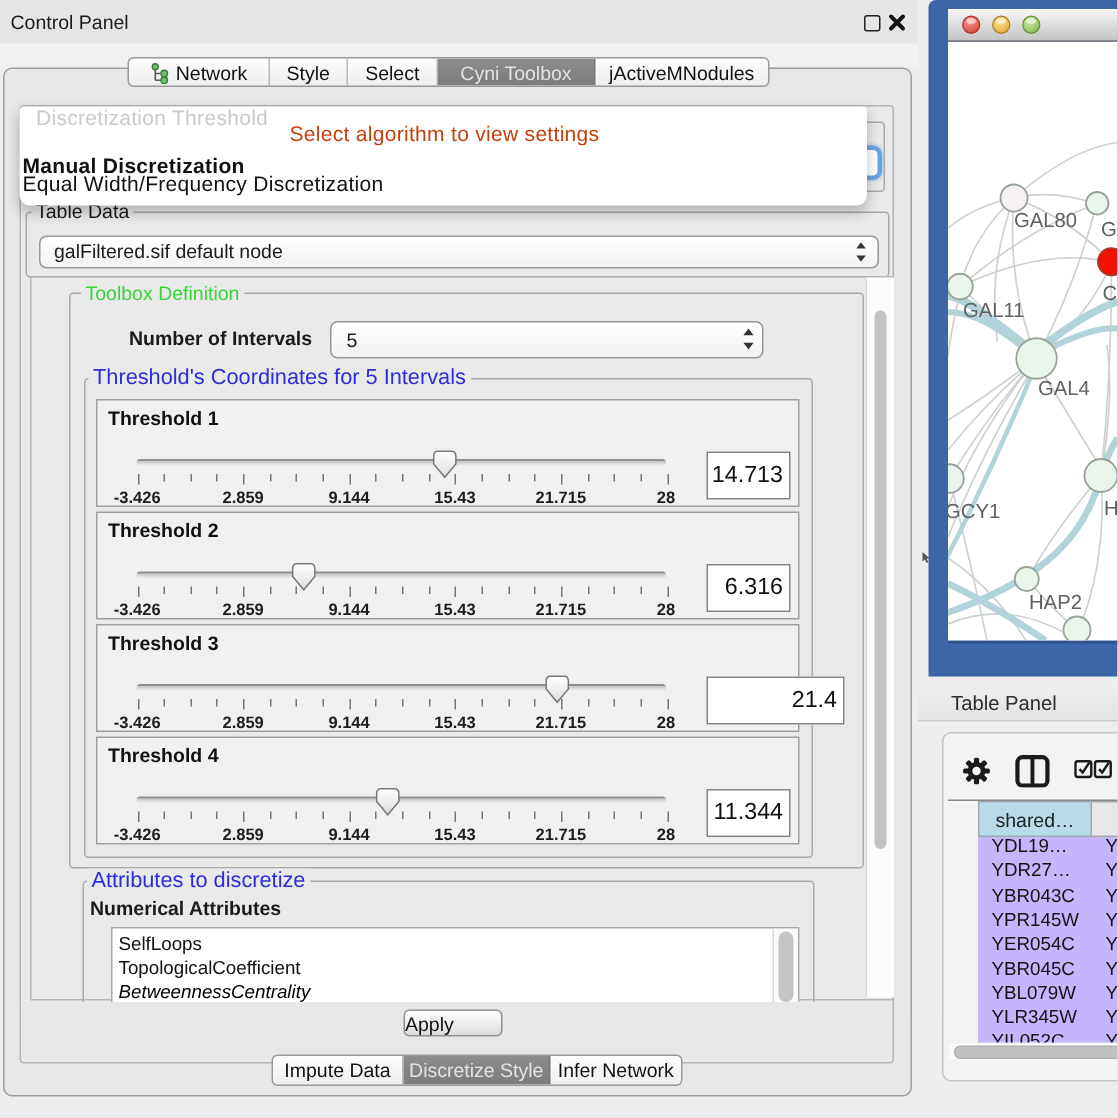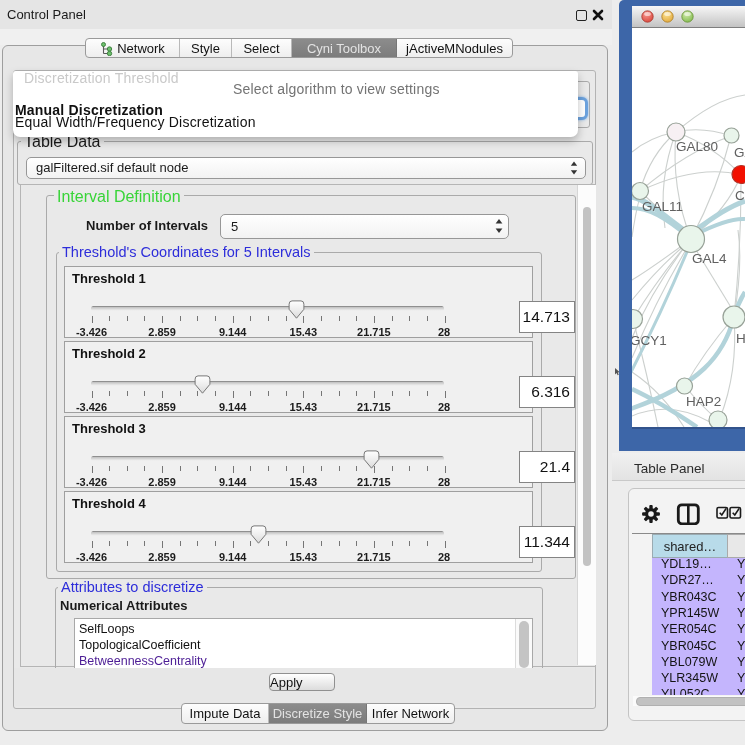--- a/index.html
+++ b/index.html
@@ -9,26 +9,26 @@
   .t13{font-size:13px;color:#1a1a1a;}
   .b{font-weight:bold;}
   .seg{position:absolute;display:flex;border:1px solid #9a9a9a;border-radius:4px;
        overflow:hidden;background:linear-gradient(#fdfdfd,#eeeeee);}
   .seg div{display:flex;align-items:center;justify-content:center;
        font-size:13px;color:#111;border-right:1px solid #b9b9b9;}
   .seg div:last-child{border-right:none;}
   .seg .sel{background:linear-gradient(#8c8c8c,#7c7c7c);color:#e3e3e3;border-right:1px solid #777;}
   .panel{position:absolute;border:1px solid #9e9e9e;border-radius:6px;background:#E7E7E7;}
   .group{position:absolute;border:1px solid #aaaaaa;border-radius:3px;}
-  .glabel{position:absolute;font-size:16px;background:#E9E9E9;padding:0 3px;white-space:nowrap;}
+  .glabel{position:absolute;font-size:13px;background:#E9E9E9;padding:0 3px;white-space:nowrap;}
   .combo{position:absolute;border:1px solid #979797;border-radius:5px;
          background:linear-gradient(#ffffff,#f2f2f2);}
   .tpanel{position:absolute;background:#F0F0F0;border:1px solid #9f9f9f;}
   .vbox{position:absolute;background:#fff;border:1px solid #848484;
-        font-size:15.5px;color:#111;text-align:right;margin-left:48px;}
+        font-size:15.5px;color:#111;text-align:right;}
   .tick{position:absolute;width:1px;background:#757575;}
   .tlab{position:absolute;font-size:11px;font-weight:bold;color:#1c1c1c;transform:translateX(-50%);}
   .track{position:absolute;height:5px;border-radius:2.5px;
          background:linear-gradient(#8f8f8f 0,#8f8f8f 1px,#c6c6c6 1.5px,#e2e2e2 3.5px,#f3f3f3 5px);}
 </style>
 </head>
 <body>
 
 <div class="a" style="left:0;top:0;width:612px;height:29px;background:#E5E5E5;"></div>
 <div class="a" style="left:0;top:29px;width:612px;height:16px;background:#F0F0F0;"></div>
@@ -66,21 +66,21 @@
   <path d="M5,0.5 L8.4,5 H1.6 Z" fill="#333"></path>
     <path d="M5,14.5 L8.4,10 H1.6 Z" fill="#333"></path>
 </svg>
 
 <div class="a" style="left:20px;top:184px;width:574px;height:481px;border:1px solid #b5b5b5;"></div>
 
 <div class="a" style="left:577px;top:185px;width:18px;height:480px;background:#fcfcfc;border-left:1px solid #d6d6d6;"></div>
 <div class="a" style="left:583px;top:207px;width:8px;height:359px;background:#c3c3c3;border-radius:4.5px;"></div>
 
 <div class="group" style="left:46px;top:195px;width:528px;height:382px;"></div>
-<div class="glabel" style="left:54px;top:188px;color:#38d438;">Interval Definition</div>
+<div class="glabel" style="left:54px;top:188px;color:#38d438;">Toolbox Definition</div>
 
 <div class="a t13 b" style="left:86px;top:218px;">Number of Intervals</div>
 <div class="combo" style="left:220px;top:214px;width:287px;height:23px;"></div>
 <div class="a t13" style="left:231px;top:219px;">5</div>
 <svg class="a" style="left:494px;top:218px;" width="10" height="16" viewBox="0 0 10 16">
   <path d="M5,1 L8.4,5.5 H1.6 Z" fill="#333"></path>
     <path d="M5,15 L8.4,10.5 H1.6 Z" fill="#333"></path>
 </svg>
 
 <div class="group" style="left:56px;top:252px;width:484px;height:318px;"></div>
@@ -204,21 +204,21 @@
       <svg style="position:absolute;left:297.9px;top:33px;" width="17" height="20" viewBox="0 0 17 20">
     <defs>
           <linearGradient id="th416" x1="0" y1="0" x2="0" y2="1">
       <stop offset="0" stop-color="#ffffff"></stop>
             <stop offset="0.55" stop-color="#ececec"></stop>
             <stop offset="1" stop-color="#dadada"></stop>
           </linearGradient>
         </defs>
     <path d="M4,0.9 L13,0.9 Q15.9,0.9 15.9,4.2 L15.9,9.3 L8.5,18.2 L1.1,9.3 L1.1,4.2 Q1.1,0.9 4,0.9 Z" fill="url(#th416)" stroke="#787878" stroke-width="1"></path>
       </svg>
-      <div class="vbox" style="left:406px;top:34px;width:50px;height:30px;line-height:30px;padding-right:4px;">21.4</div>
+      <div class="vbox" style="left:406px;top:34px;width:50px;height:30px;line-height:30px;padding-right:4px;padding-left:36px;">21.4</div>
     </div>
     <div class="tpanel" style="left:64px;top:491px;width:467px;height:70px;">
       <div style="position:absolute;left:7px;top:4px;font-size:13px;font-weight:bold;color:#111;white-space:nowrap;">Threshold 4</div>
       <div class="track" style="left:26px;top:39px;width:353px;"></div>
       <div class="tick" style="left:26.5px;top:49px;height:7px;"></div>
       <div class="tick" style="left:44.2px;top:49px;height:4.5px;"></div>
       <div class="tick" style="left:61.8px;top:49px;height:4.5px;"></div>
       <div class="tick" style="left:79.4px;top:49px;height:4.5px;"></div>
       <div class="tick" style="left:97.1px;top:49px;height:7px;"></div>
       <div class="tick" style="left:114.8px;top:49px;height:4.5px;"></div>
@@ -256,37 +256,37 @@
       <div class="vbox" style="left:406px;top:34px;width:50px;height:30px;line-height:30px;padding-right:4px;">11.344</div>
     </div>
   </div>
 
 <div class="group" style="left:55px;top:587px;width:486px;height:85px;"></div>
 <div class="glabel" style="left:58px;top:579px;color:#2d2dda;font-size:14.5px;">Attributes to discretize</div>
 <div class="a t13 b" style="left:60px;top:598px;">Numerical Attributes</div>
 <div class="a" style="left:74px;top:618px;width:457px;height:49px;border:1px solid #a8a8a8;background:#fff;overflow:hidden;">
   <div style="position:absolute;left:4px;top:3px;font-size:12.5px;color:#111;">SelfLoops</div>
   <div style="position:absolute;left:4px;top:19px;font-size:12.5px;color:#111;">TopologicalCoefficient</div>
-  <div style="position:absolute;left:4px;top:35px;font-size:12.5px;color:#4c1d95;">BetweennessCentrality</div>
+  <div style="position:absolute;left:4px;top:35px;font-size:12.5px;color:#000000;font-style:italic;">BetweennessCentrality</div>
   <div style="position:absolute;right:0;top:0;width:16px;height:49px;background:#fafafa;border-left:1px solid #dcdcdc;"></div>
   <div style="position:absolute;right:3px;top:2px;width:10px;height:47px;background:#c4c4c4;border-radius:5px;"></div>
 </div>
 
 <div class="a" style="left:14px;top:668px;width:579px;height:38px;background:#E7E7E7;"></div>
 <div class="a" style="left:269px;top:673px;width:64px;height:15px;background:linear-gradient(#ffffff,#dcdcdc);border:1px solid #909090;border-radius:4px;text-align:left;font-size:13px;color:#111;padding-top:1px;">Apply</div>
 
 <div class="seg" style="left:145px;top:703px;height:19px;margin-left:36px;">
   <div style="width:86px;">Impute Data</div>
   <div class="sel" style="width:97px;">Discretize Style</div>
   <div style="width:87px;">Infer Network</div>
 </div>
 
 <div class="a" style="left:13px;top:71px;width:565px;height:66px;background:#fff;border-radius:3px 3px 7px 7px;box-shadow:0 4px 9px rgba(0,0,0,0.25);"></div>
 <div class="a" style="left:24px;top:70px;font-size:14px;letter-spacing:0.2px;color:#c9c9c9;">Discretization Threshold</div>
-<div class="a" style="left:193px;top:81px;font-size:14px;letter-spacing:0.2px;color:#737373;margin-left:40px;">Select algorithm to view settings</div>
+<div class="a" style="left:193px;top:81px;font-size:14px;letter-spacing:0.2px;color:#c2410c;">Select algorithm to view settings</div>
 <div class="a b" style="left:15px;top:102px;font-size:14px;letter-spacing:0.2px;color:#111;">Manual Discretization</div>
 <div class="a" style="left:15px;top:114px;font-size:14px;letter-spacing:0.2px;color:#111;">Equal Width/Frequency Discretization</div>
 
 <svg class="a" style="left:614px;top:367px;" width="6" height="9" viewBox="0 0 6 9">
   <path d="M1,1 L1,7.5 L2.6,5.9 L3.6,8.3 L4.8,7.8 L3.8,5.4 L5.8,5.2 Z" fill="#555"></path>
 </svg>
 
 <div class="a" style="left:619px;top:0;width:126px;height:451px;background:#3d66a8;border-radius:5px 0 0 0;"></div>
 <div class="a" style="left:632px;top:6px;width:113px;height:21px;background:linear-gradient(#f7f7f7,#c3c3c3);border-bottom:1px solid #7e7e7e;"></div>
 <svg class="a" style="left:640px;top:9px;" width="56" height="15" viewBox="0 0 56 15">

